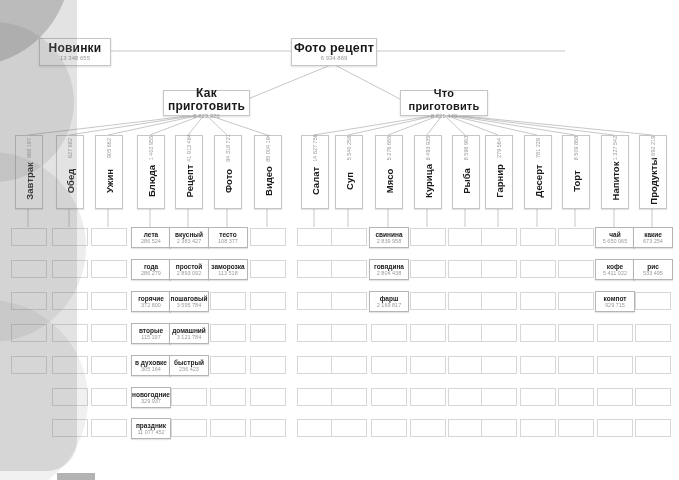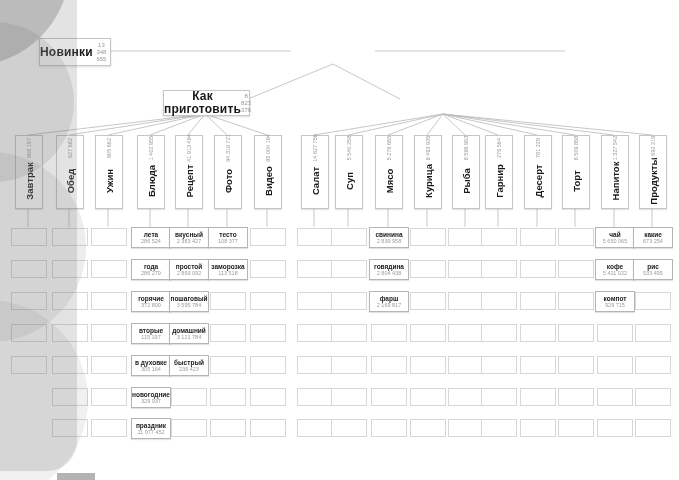--- a/index.html
+++ b/index.html
@@ -1,21 +1,21 @@
 <!DOCTYPE html>
 <html><head>
 <meta charset="utf-8">
 <style>
   html,body{margin:0;padding:0;background:#fff;}
   #stage{position:relative;width:679px;height:480px;background:#ffffff;overflow:hidden;
          font-family:"Liberation Sans","DejaVu Sans",sans-serif;color:#1a1a1a;}
   #lines{position:absolute;left:0;top:0;width:679px;height:480px;z-index:1;}
   .node{position:absolute;z-index:2;background:#fff;border:1px solid #c6c6c6;
         box-shadow:0 1px 2px rgba(0,0,0,.13);text-align:center;display:flex;
-        flex-direction:row;align-items:center;}
+        flex-direction:column;justify-content:center;align-items:center;}
   .node-label{font-weight:bold;font-size:12px;line-height:13px;letter-spacing:.2px;}
   .node-label.big{font-size:12.5px;}
   .node-count{font-size:6px;color:#9a9a9a;line-height:7px;}
   .catbox{position:absolute;z-index:2;width:26px;height:72px;background:#fff;
           border:1px solid #c6c6c6;box-shadow:0 1px 1px rgba(0,0,0,.10);}
   .catlabel{position:absolute;left:50%;top:62%;transform:translate(-50%,-50%) rotate(-90deg);
             white-space:nowrap;font-weight:bold;font-size:9.5px;}
   .catnum{position:absolute;left:50%;top:16%;transform:translate(-50%,-50%) rotate(-90deg);
           white-space:nowrap;font-size:5.5px;color:#9a9a9a;}
   .cell{position:absolute;z-index:2;width:34px;height:16px;background:#fff;border:1px solid #d7d7d7;}
@@ -80,27 +80,35 @@
       <line x1="575" y1="207" x2="575" y2="227" stroke="#b9b9b9" stroke-width="0.8"></line>
       <line x1="614" y1="207" x2="614" y2="227" stroke="#b9b9b9" stroke-width="0.8"></line>
       <line x1="652" y1="207" x2="652" y2="227" stroke="#b9b9b9" stroke-width="0.8"></line>
     </svg>
 
   <div class="node" style="left:39px;top:38px;width:70px;height:26px;">
     <span class="node-label">Новинки</span>
     <span class="node-count">13 348 655</span>
   </div>
 
+  <div class="node" style="left:291px;top:38px;width:84px;height:26px;">
+    <span class="node-label big">Фото рецепт</span>
+    <span class="node-count">6 934 869</span>
+  </div>
 
 
   <div class="node" style="left:163px;top:90px;width:85px;height:24px;">
     <span class="node-label" style="font-size:12px;">Как приготовить</span>
     <span class="node-count">8 823 376</span>
   </div>
 
+  <div class="node" style="left:400px;top:90px;width:86px;height:24px;">
+    <span class="node-label" style="font-size:11px;">Что приготовить</span>
+    <span class="node-count">8 821 449</span>
+  </div>
 
   <div id="grid">
       <div class="catbox" style="left: 15px; top: 135px;">
         <span class="catlabel">Завтрак</span>
         <span class="catnum">868 197</span>
       </div>
       <div class="cell" style="left: 11px; top: 228px;"></div>
       <div class="cell" style="left: 11px; top: 260px;"></div>
       <div class="cell" style="left: 11px; top: 292px;"></div>
       <div class="cell" style="left: 11px; top: 324px;"></div>

